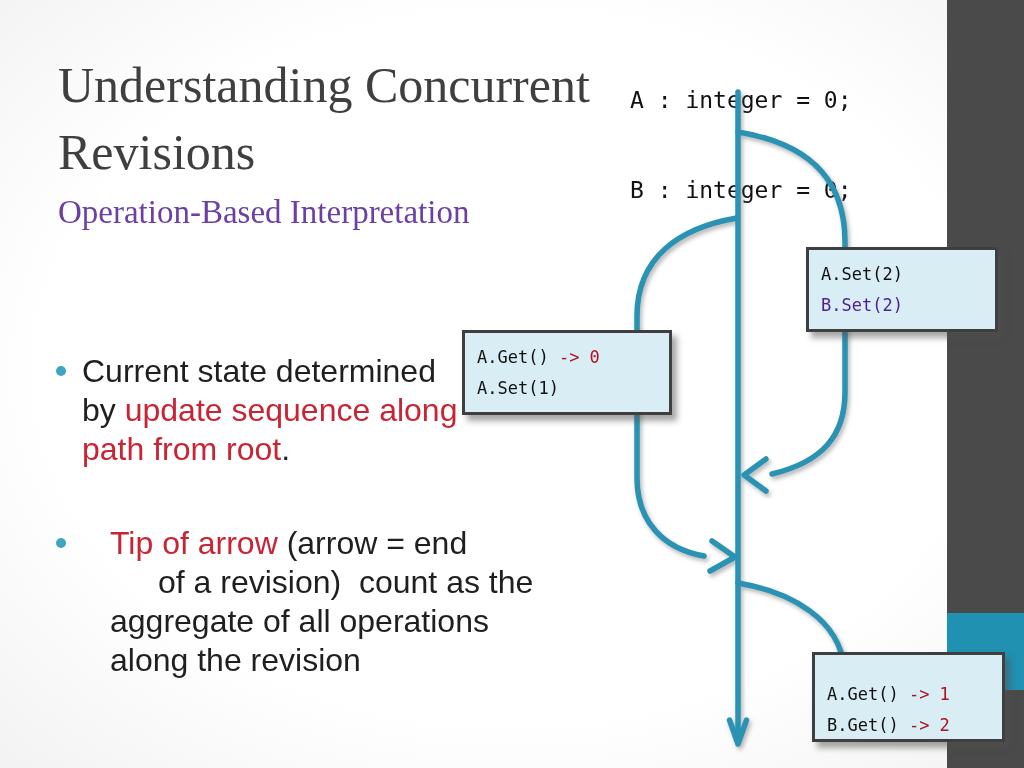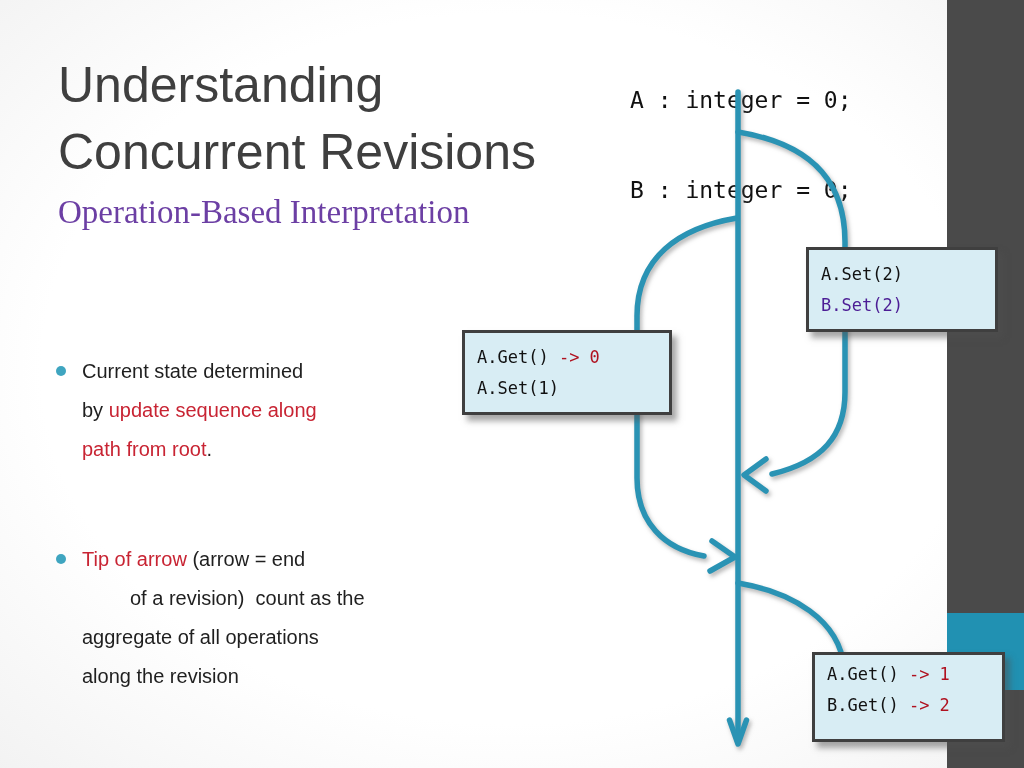--- a/index.html
+++ b/index.html
@@ -12,41 +12,41 @@
     position:relative;width:1024px;height:768px;overflow:hidden;
     background:radial-gradient(ellipse 980px 740px at 50% 48%, #ffffff 48%, #f2f2f2 76%, #dddddd 100%);
   }
   
   .side-bar{position:absolute;left:947px;top:0;width:77px;height:768px;background:#4a4a4a;z-index:1;}
   .accent-square{position:absolute;left:947px;top:613px;width:77px;height:77px;background:#2191b2;z-index:1;}
 
   
   .title-block{position:absolute;left:58px;top:52px;width:545px;z-index:2;}
   .title{
-    font-family:Liberation Sans, sans-serif;
+    font-family:Liberation Serif, serif;
     font-size:50px;line-height:67px;font-weight:400;color:#3f3f3f;margin:0;
   }
   .subtitle{
     font-family:"Liberation Serif","DejaVu Serif",serif;
     font-size:33px;line-height:40px;font-weight:400;color:#6c3fa4;margin:6px 0 0 0;
   }
 
   
   .declaration{
     position:absolute;left:630px;top:25px;z-index:2;
     font-family:"DejaVu Sans Mono","Liberation Mono",monospace;
     font-size:23px;line-height:30px;color:#111111;white-space:pre;
   }
 
   
   .bullet{position:absolute;left:56px;width:420px;display:flex;z-index:2;}
   .bullet.b1{top:352px;}
-  .bullet.b2{top:540px;}
+  .bullet.b2{top:524px;gap:28px;}
   .dot{flex:0 0 auto;width:10px;height:10px;border-radius:50%;background:#3fa5c0;margin:14px 16px 0 0;}
-  .bullet-text{font-size:20px;line-height:39px;color:#1f1f1f;}
+  .bullet-text{font-size:32px;line-height:39px;color:#1f1f1f;}
   .bline{white-space:pre;}
 
   
   .diagram{
     position:absolute;left:0;top:0;z-index:2;pointer-events:none;
     filter:drop-shadow(2px 3px 2px rgba(110,110,110,0.5));
   }
   .diagram path{stroke:#2a93b4;stroke-width:5.5;fill:none;stroke-linecap:round;stroke-linejoin:round;}
 
   
@@ -54,21 +54,21 @@
     position:absolute;z-index:3;box-sizing:border-box;
     background:#d8edf4;border:3px solid #3f3f3f;
     box-shadow:5px 6px 6px rgba(80,80,80,0.5);
     font-family:"DejaVu Sans Mono","Liberation Mono",monospace;
     font-size:17px;line-height:31px;color:#111111;
     padding:9px 0 0 12px;
   }
   .code-box .code-line{white-space:pre;}
   .box1{left:806px;top:247px;width:192px;height:85px;}
   .box2{left:462px;top:330px;width:210px;height:85px;}
-  .box3{left:812px;top:652px;width:193px;height:90px;padding-top:4px;}
+  .box3{left:812px;top:652px;width:193px;height:90px;padding-top:24px;}
 </style>
 </head>
 <body>
 
 <div class="slide">
 
   <div class="side-bar"></div>
   <div class="accent-square"></div>
 
   <div class="title-block">

